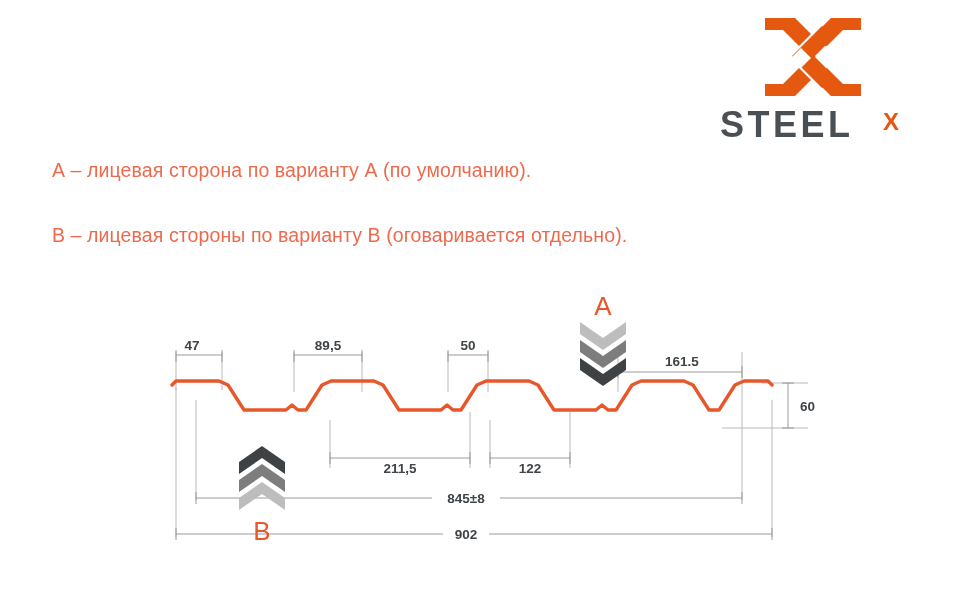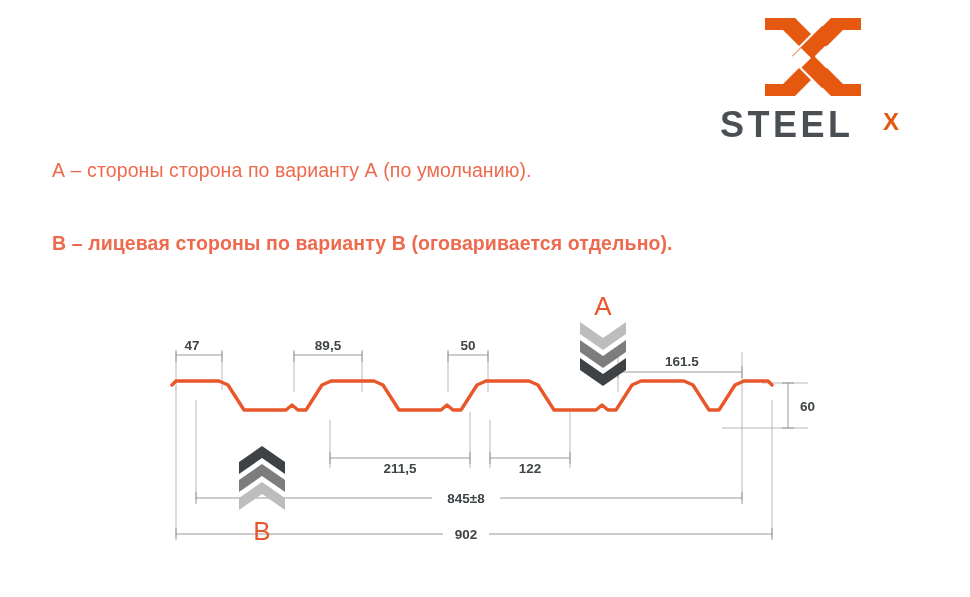--- a/index.html
+++ b/index.html
@@ -42,21 +42,21 @@
   .note-line {
     position: absolute;
     left: 52px;
     color: #ee6a4e;
     font-size: 19.5px;
     letter-spacing: 0.1px;
     white-space: nowrap;
     font-family: "Liberation Sans", "DejaVu Sans", sans-serif;
   }
   #note-line-a { top: 159px; }
-  #note-line-b { top: 232px; font-weight: bold; }
+  #note-line-b { top: 224px; }
 
   
   #profile-drawing {
     position: absolute;
     left: 0;
     top: 0;
     width: 970px;
     height: 597px;
   }
   .dim-text {
@@ -91,21 +91,21 @@
     </g>
   </svg>
 
   <svg id="brand-wordmark" viewBox="0 0 200 42">
     <text x="0" y="33" font-family="Liberation Sans, DejaVu Sans, sans-serif" font-size="36" font-weight="bold" letter-spacing="3.5" fill="#4a4f54">STEEL</text>
     <text x="163" y="26" font-family="Liberation Sans, DejaVu Sans, sans-serif" font-size="24" font-weight="bold" fill="#e4590f">X</text>
   </svg>
 
 </div>
 
-<div class="note-line" id="note-line-a">А – стороны сторона по варианту А (по умолчанию).</div>
+<div class="note-line" id="note-line-a">А – лицевая сторона по варианту А (по умолчанию).</div>
 <div class="note-line" id="note-line-b">В – лицевая стороны по варианту В (оговаривается отдельно).</div>
 
 <svg id="profile-drawing" viewBox="0 0 970 597">
 
   <g stroke="#b9b9b9" stroke-width="1" fill="none">
 
     <line x1="176" y1="352" x2="176" y2="390"></line>
     <line x1="222" y1="352" x2="222" y2="390"></line>
 
     <line x1="294" y1="352" x2="294" y2="392"></line>

